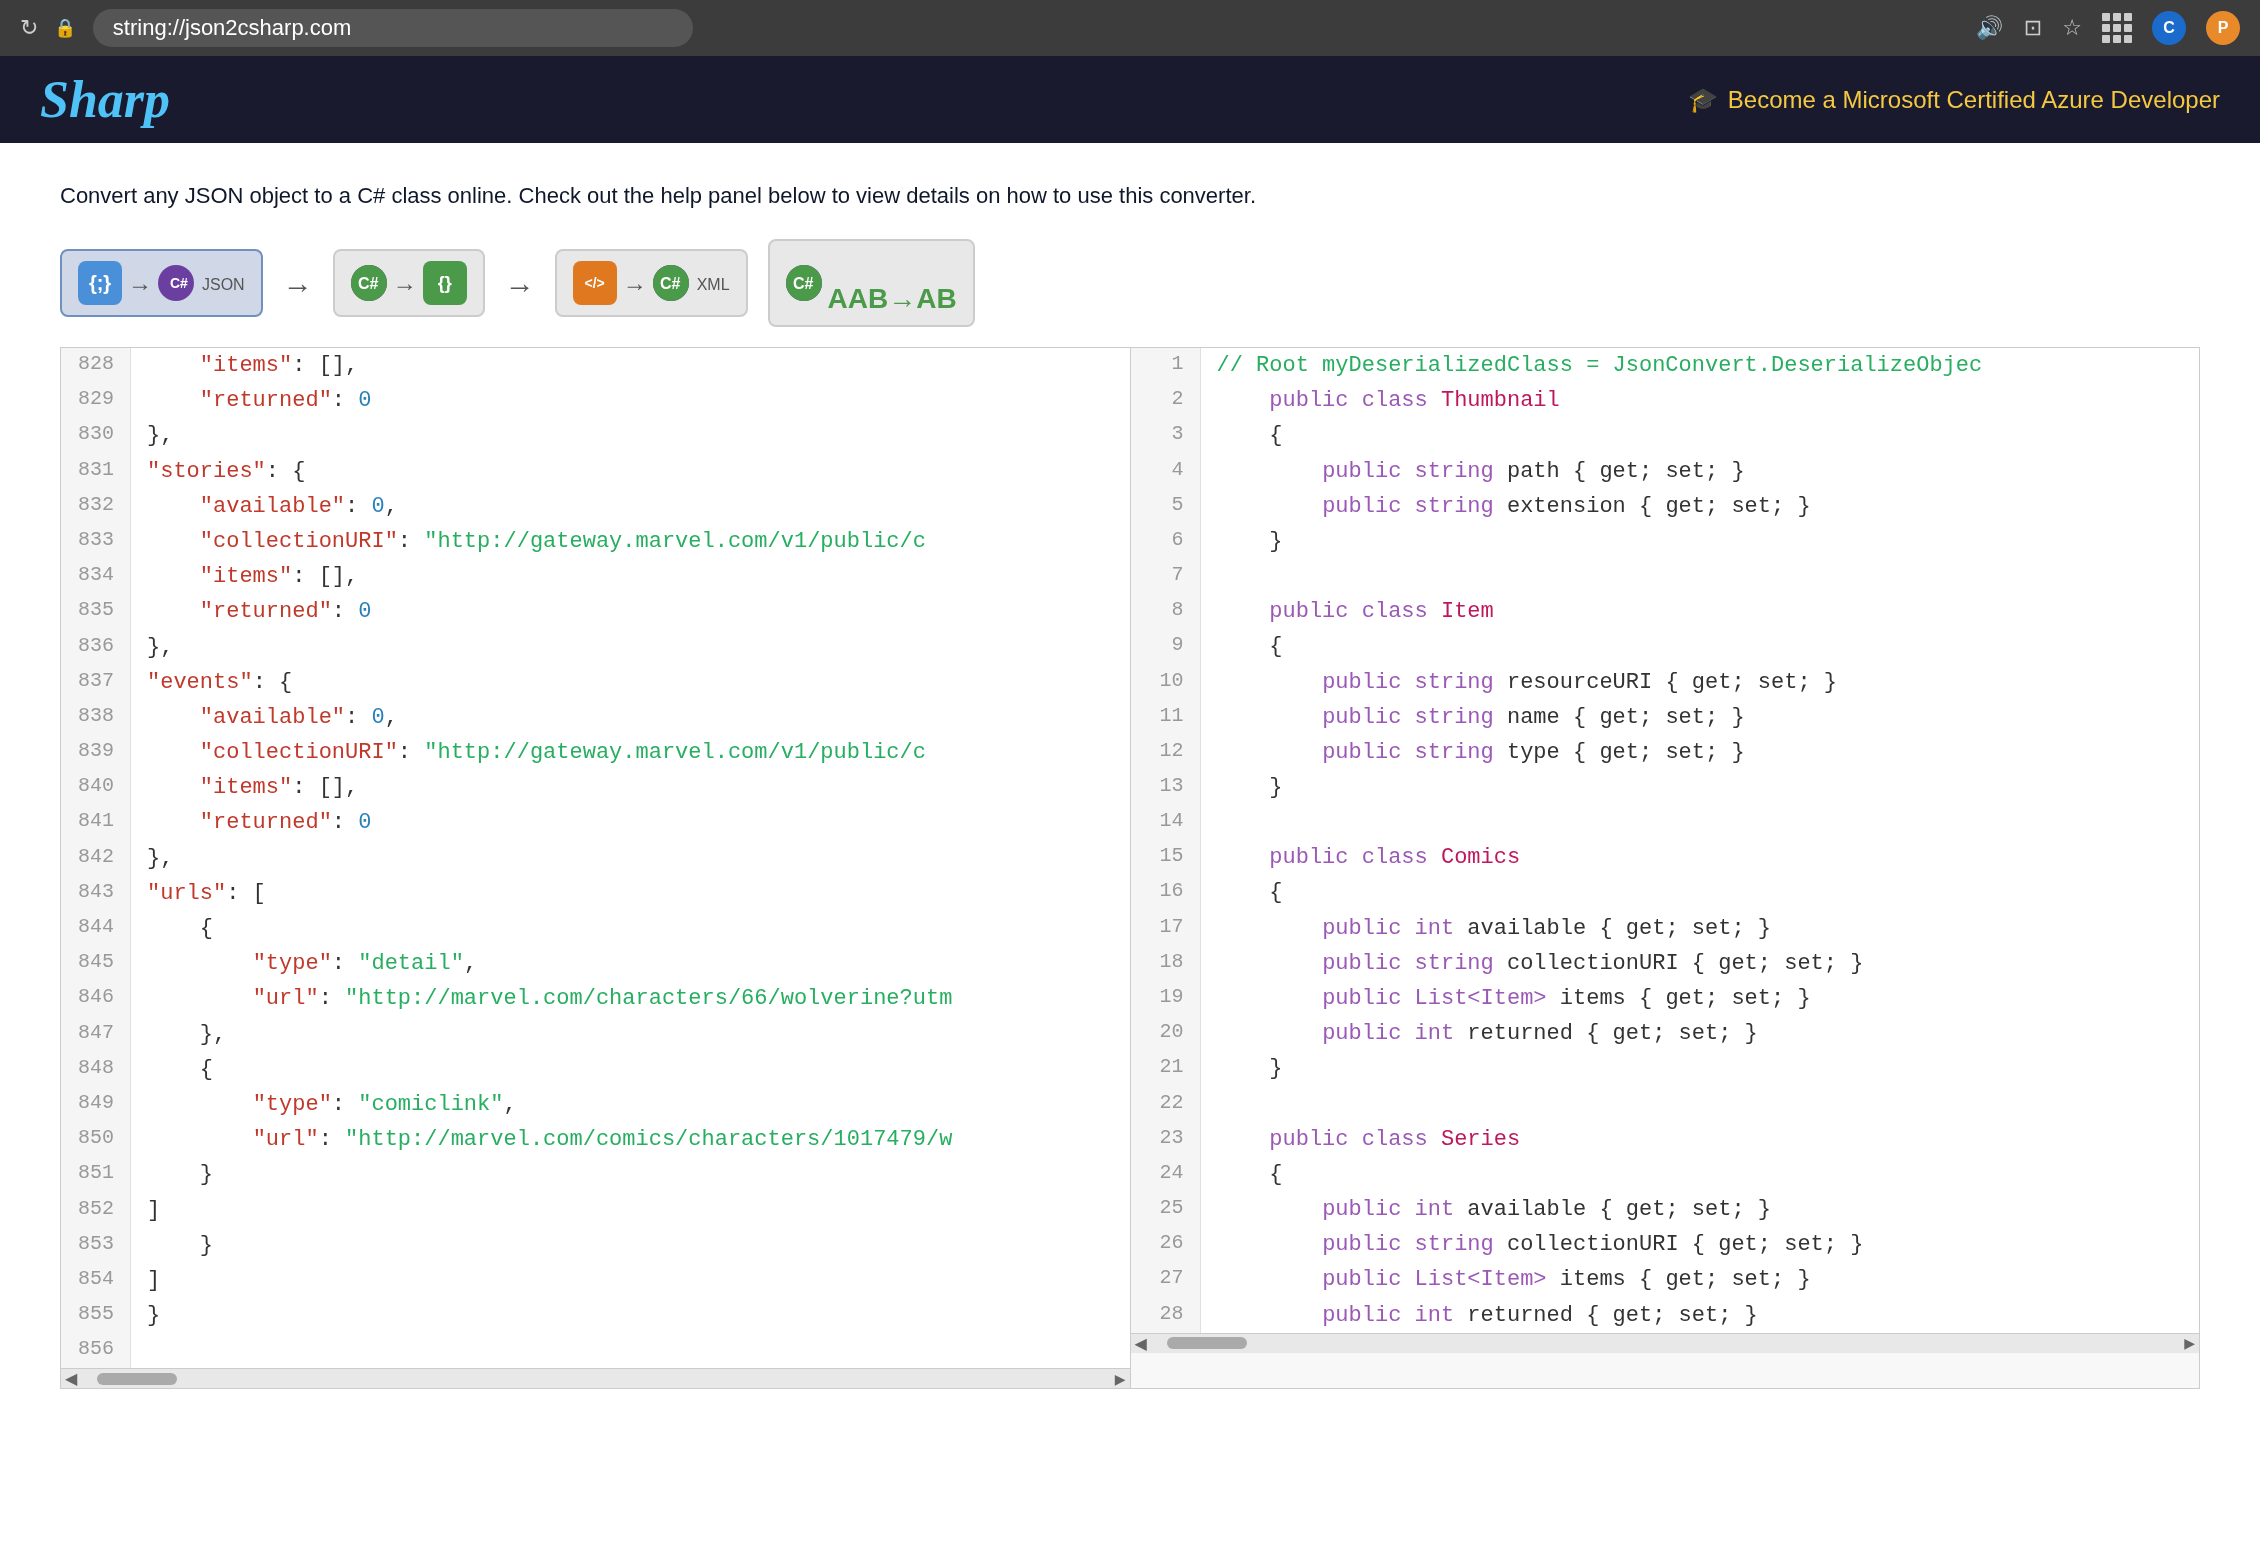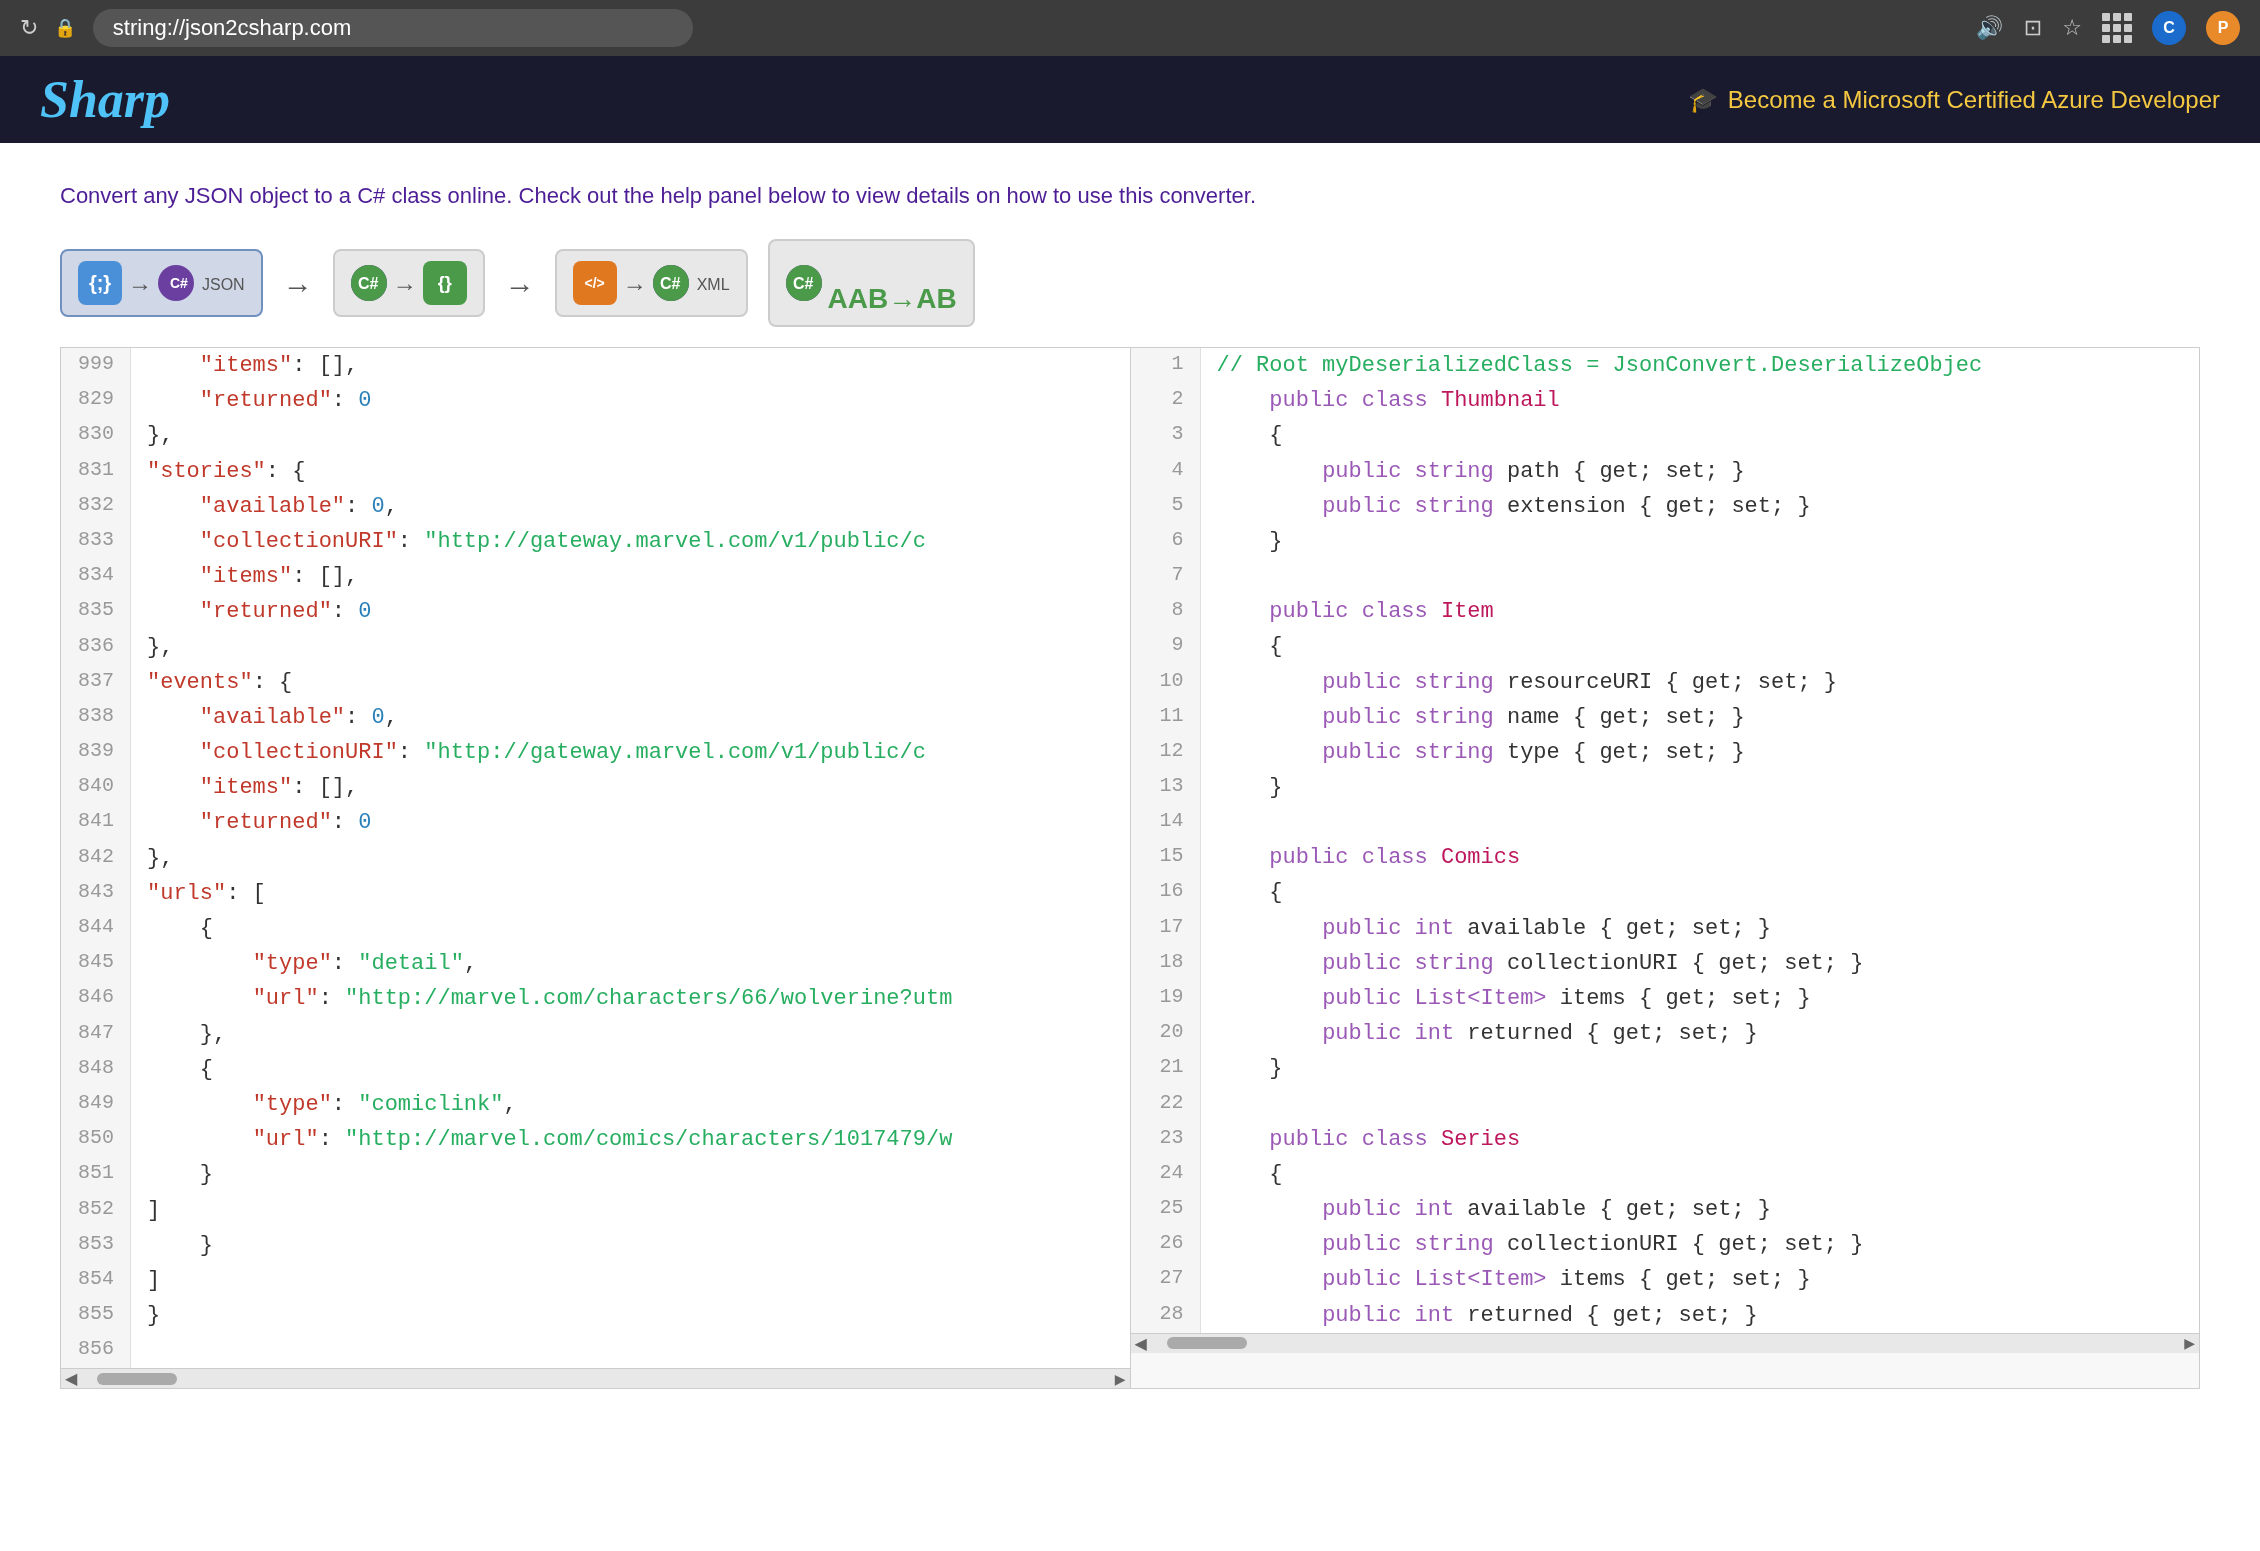--- a/index.html
+++ b/index.html
@@ -89,21 +89,21 @@
       padding: 40px 60px;
     }
     .page-title {
       font-size: 38px;
       font-weight: bold;
       color: #333;
       margin-bottom: 10px;
     }
     .page-subtitle {
       font-size: 22px;
-      color: #4c1d95;
+      color: #0f172a;
       margin-bottom: 30px;
     }
 
     
     .converter-toolbar {
       display: flex;
       align-items: center;
       gap: 20px;
       margin-bottom: 20px;
       flex-wrap: wrap;
@@ -309,21 +309,21 @@
       </div>
     </div>
   </div>
 
   <div class="code-panels">
 
     <div class="code-panel code-panel-left">
       <div class="code-content">
 
         <div class="code-line">
-          <span class="line-num">999</span>
+          <span class="line-num">828</span>
           <span class="line-code">    <span class="json-key">"items"</span>: [],</span>
         </div>
         <div class="code-line">
           <span class="line-num">829</span>
           <span class="line-code">    <span class="json-key">"returned"</span>: <span class="json-number">0</span></span>
         </div>
         <div class="code-line">
           <span class="line-num">830</span>
           <span class="line-code">},</span>
         </div>

